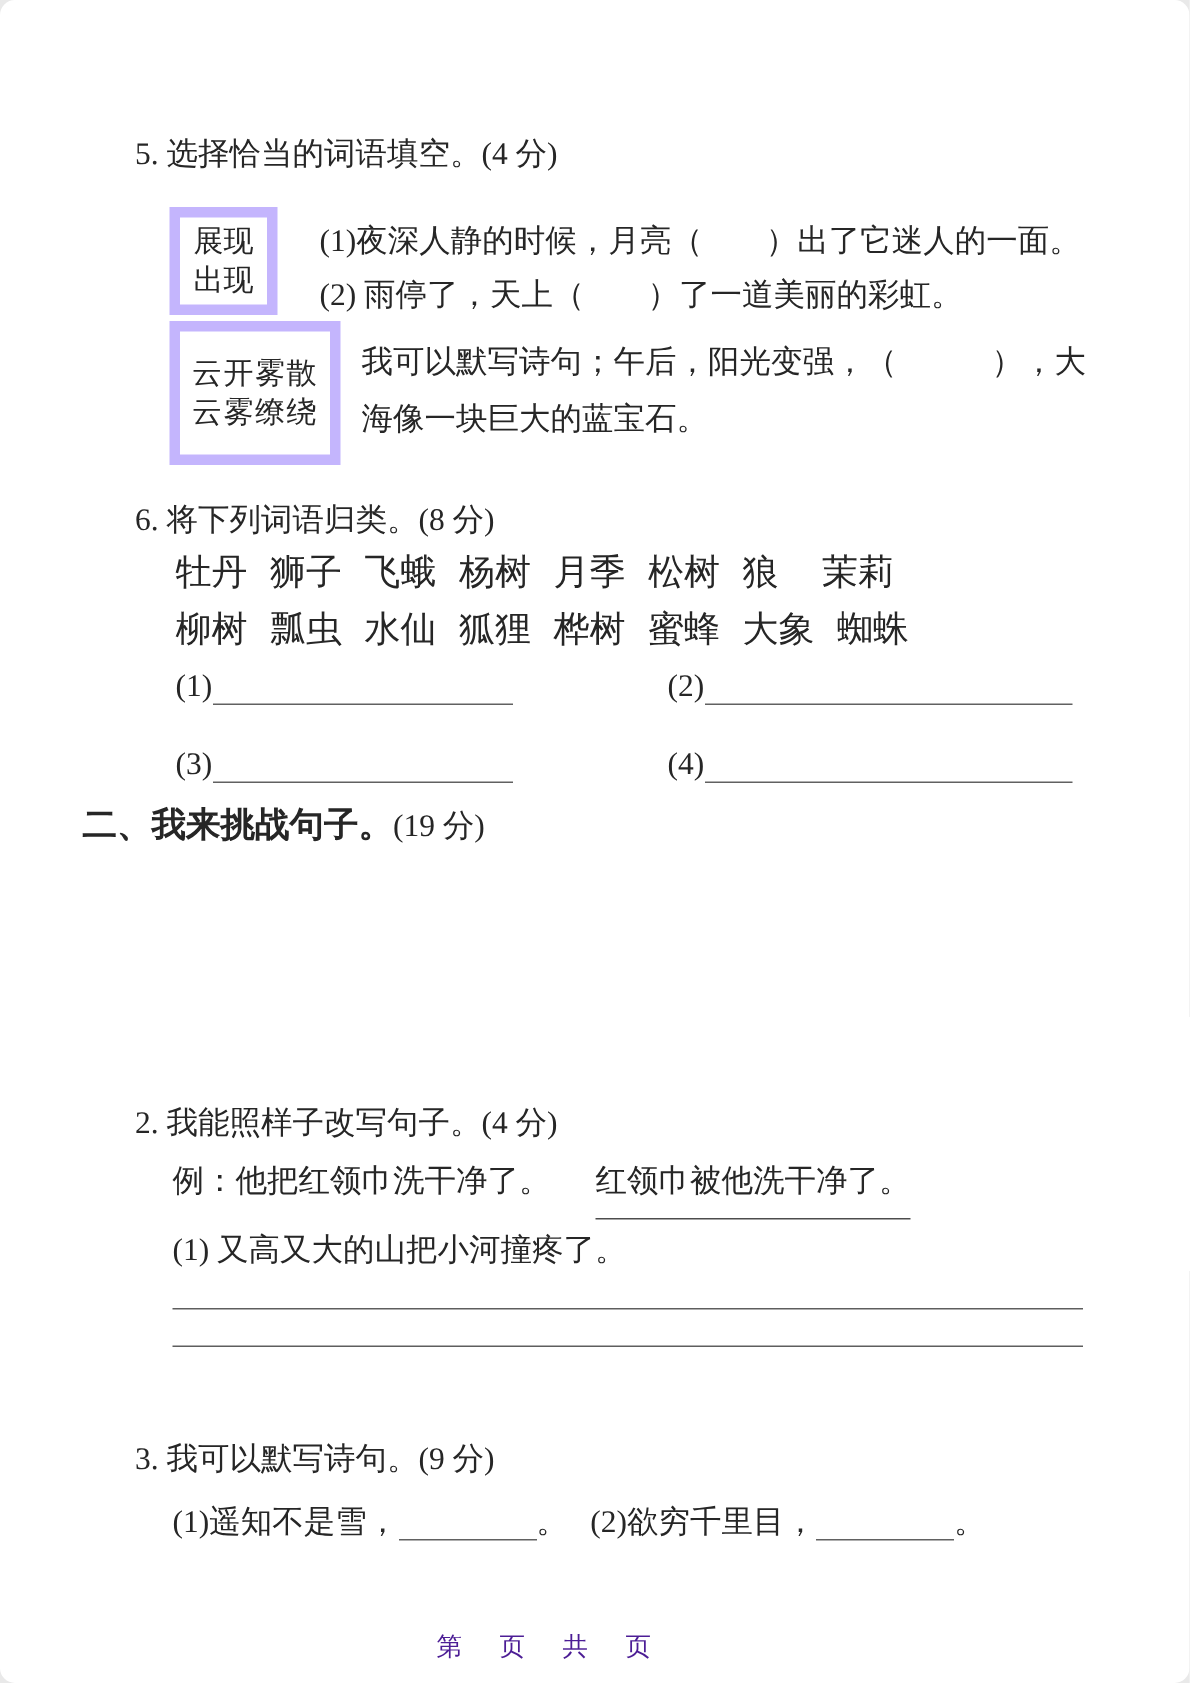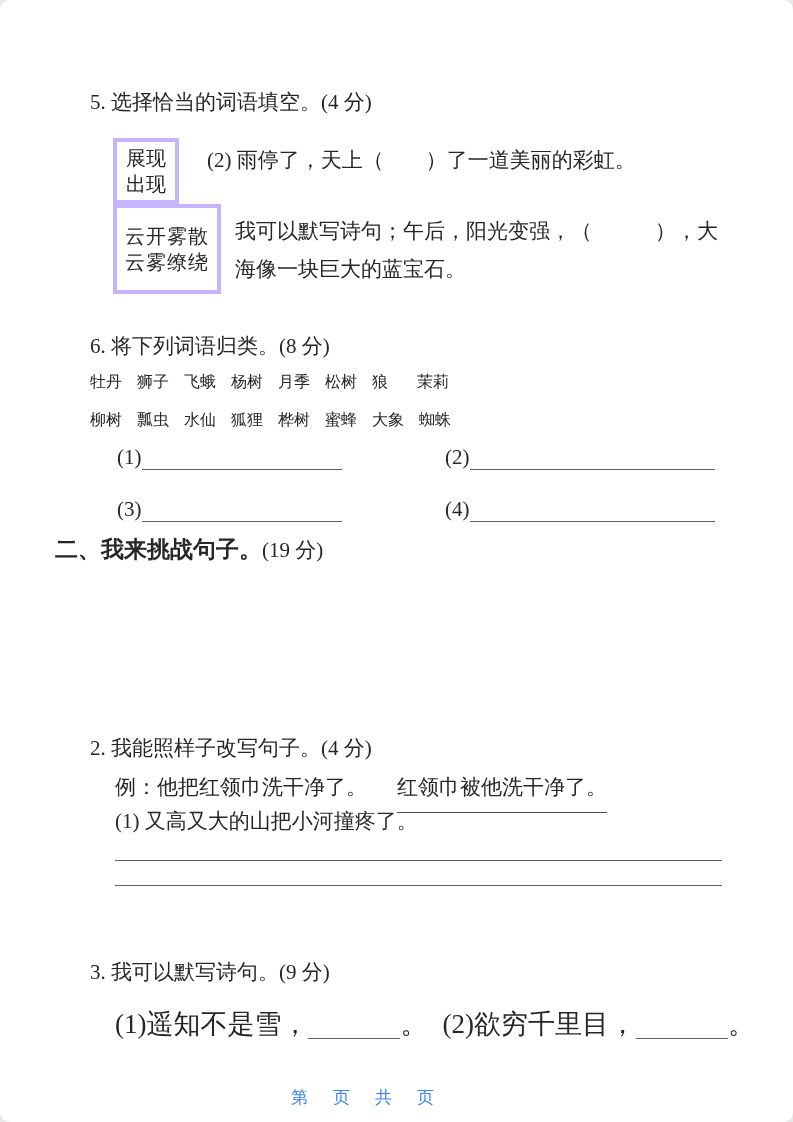--- a/index.html
+++ b/index.html
@@ -12,33 +12,33 @@
   .block { position:absolute; }
   .q-title { font-size:21px; line-height:32px; white-space:nowrap; }
   .line { font-size:21px; line-height:38px; white-space:nowrap; }
 
   
   #q5 { top:86px; left:90px; width:660px; }
   .q5-row { display:flex; align-items:flex-start; margin-left:23px; }
   .q5-row.first { margin-top:24px; }
   .q5-row.second { margin-top:8px; }
   .word-box {
-    border:4px solid #c4b5fd; background:#fff; text-align:center;
+    border:7px solid #c4b5fd; background:#fff; text-align:center;
     font-size:20px; flex:0 0 auto;
   }
   .word-box .wb-word { line-height:26px; }
   .box-sm { padding:3px 9px; margin-top:-4px; }
   .box-lg { padding:15px 8px; margin-top:-8px; letter-spacing:1px; }
   .q5-items { margin-left:28px; }
   .q5-items .line { line-height:36px; }
   .q5-item3 { margin-left:14px; }
 
   
   #q6 { top:330px; left:90px; width:660px; }
-  .word-row { display:flex; margin-top:2px; font-size:16px; line-height:36px; }
+  .word-row { display:flex; margin-left:27px; margin-top:2px; font-size:24px; line-height:36px; }
   .word-row .w { margin-right:15px; white-space:nowrap; }
   .word-row .w.wide-gap { margin-right:29px; }
   .blank-grid { display:grid; grid-template-columns:328px auto; grid-auto-rows:52px; margin-left:27px; margin-top:4px; }
   .blank-cell { font-size:21px; line-height:30px; white-space:nowrap; }
   .blank {
     display:inline-block; height:14px; vertical-align:-6px;
     border-bottom:1px solid #616161;
   }
   .b200 { width:200px; } .b245 { width:245px; }
   .b320 { width:320px; } .b455 { width:455px; } .b185 { width:185px; }
@@ -50,49 +50,50 @@
 
   #sub1 { top:580px; left:90px; width:660px; }
   #sub1 .items { margin-left:25px; margin-top:6px; }
   #sub1 .line { line-height:39px; }
   #sub1 .after-blank { margin-left:6px; }
 
   #sub2 { top:732px; left:90px; width:660px; }
   #sub2 .indent { margin-left:25px; }
   .example { margin-top:8px; font-size:21px; line-height:30px; white-space:nowrap; }
   .uline { border-bottom:1px solid #4c4c4c; padding-bottom:13px; margin-left:30px; }
-  .rewrite-item { margin-top:4px; font-size:21px; line-height:30px; white-space:nowrap; }
+  .rewrite-item { margin-top:16px; font-size:21px; line-height:30px; white-space:nowrap; }
   .write-line { margin-left:25px; margin-top:24px; width:607px; border-bottom:1px solid #5e5e5e; height:1px; }
   .rewrite-item.second { margin-top:20px; }
 
   #sub3 { top:956px; left:90px; width:660px; }
-  #sub3 .poem { margin-left:25px; margin-top:20px; font-size:27px; line-height:32px; white-space:nowrap; }
+  #sub3 .poem { margin-left:25px; margin-top:10px; font-size:21px; line-height:32px; white-space:nowrap; }
   #sub3 .half2 { margin-left:15px; }
 
   
   .footer {
     position:absolute; top:1086px; left:0; width:729px; text-align:center;
     font-family:"Liberation Sans","DejaVu Sans",sans-serif;
-    font-size:17px; letter-spacing:4px; color:#3b82f6;
+    font-size:17px; letter-spacing:4px; color:#4c1d95;
   }
 </style>
 </head>
 <body>
 
 <div class="page">
 
   <section class="block" id="q5">
     <div class="q-title">5. 选择恰当的词语填空。(4 分)</div>
 
     <div class="q5-row first">
       <div class="word-box box-sm">
         <div class="wb-word">展现</div>
         <div class="wb-word">出现</div>
       </div>
       <div class="q5-items">
+        <div class="line">(1)夜深人静的时候，月亮（　　）出了它迷人的一面。</div>
         <div class="line">(2) 雨停了，天上（　　）了一道美丽的彩虹。</div>
       </div>
     </div>
 
     <div class="q5-row second">
       <div class="word-box box-lg">
         <div class="wb-word">云开雾散</div>
         <div class="wb-word">云雾缭绕</div>
       </div>
       <div class="q5-item3">

